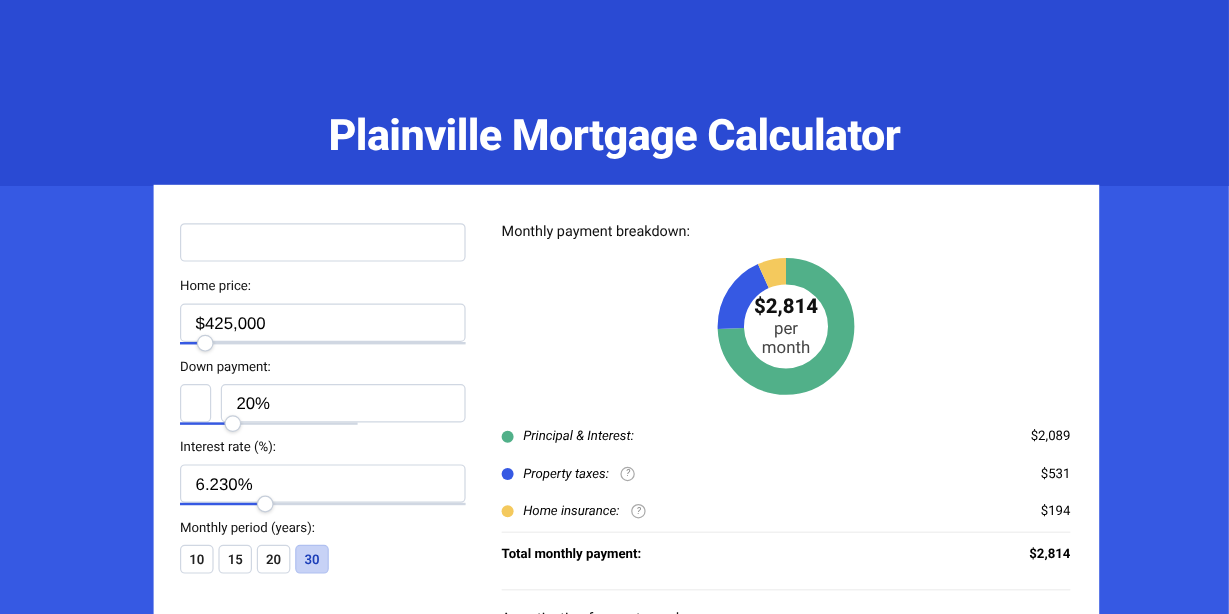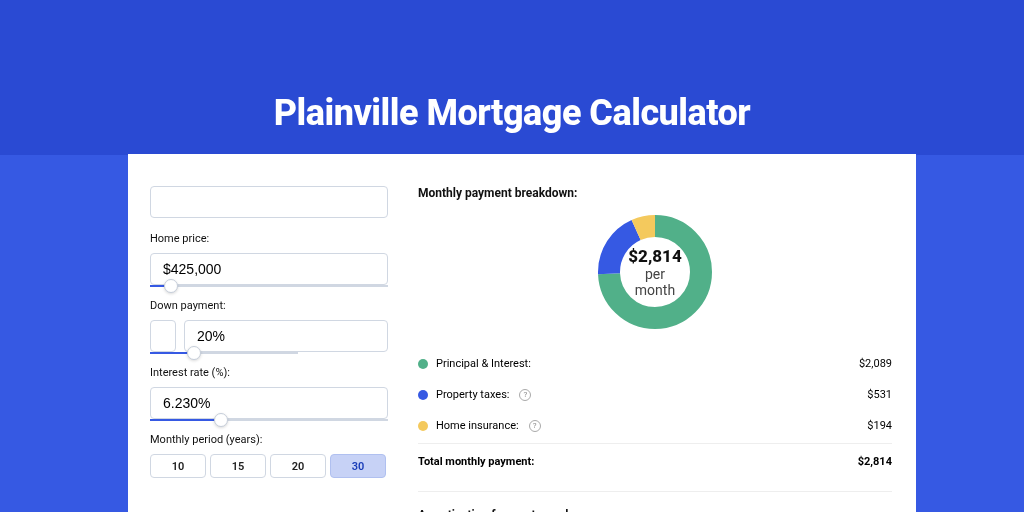--- a/index.html
+++ b/index.html
@@ -88,42 +88,42 @@
   position: relative;
 }
 .row-split .text-input:first-child { flex: 1.9; }
 .row-split .text-input:last-child { flex: 1; }
 .row-split .slider-track { width: 62%; right: auto; }
 .period-btns {
   display: flex;
   gap: 4px;
 }
 .period-btn {
-  width: 56px;
+  width: 28px;
   height: 24px;
   border: 1px solid #d0d7e2;
   border-radius: 4px;
   background: #fff;
   font-size: 11px;
   font-weight: 600;
   color: #222;
   display: flex;
   align-items: center;
   justify-content: center;
   cursor: pointer;
 }
 .period-btn.active {
   background: #c7d2f6;
   border-color: #b0c0f0;
   color: #1a3db8;
 }
 
 .section-heading {
   font-size: 12px;
-  font-weight: 700;
+  font-weight: 400;
   color: #111;
   margin-bottom: 12px;
 }
 .donut-wrap {
   display: flex;
   justify-content: center;
   margin-bottom: 16px;
 }
 .donut {
   position: relative;
@@ -139,21 +139,21 @@
 .donut-amount { font-size: 17px; font-weight: 800; color: #111; }
 .donut-sub { font-size: 14px; color: #444; }
 .legend-row {
   display: flex;
   align-items: center;
   justify-content: space-between;
   padding: 9px 0;
   font-size: 11px;
 }
 .legend-row.total { font-weight: 700; border-top: 1px solid #eee; padding-top: 11px; margin-top: 2px;}
-.legend-left { display: flex; align-items: center; gap: 8px; }
+.legend-left { display: flex; align-items: center; gap: 8px; font-style: italic; }
 .dot { width: 10px; height: 10px; border-radius: 50%; display: inline-block; }
 .help-icon {
   width: 12px; height: 12px;
   border: 1px solid #aaa;
   border-radius: 50%;
   font-size: 8px;
   color: #888;
   display: inline-flex;
   align-items: center;
   justify-content: center;

